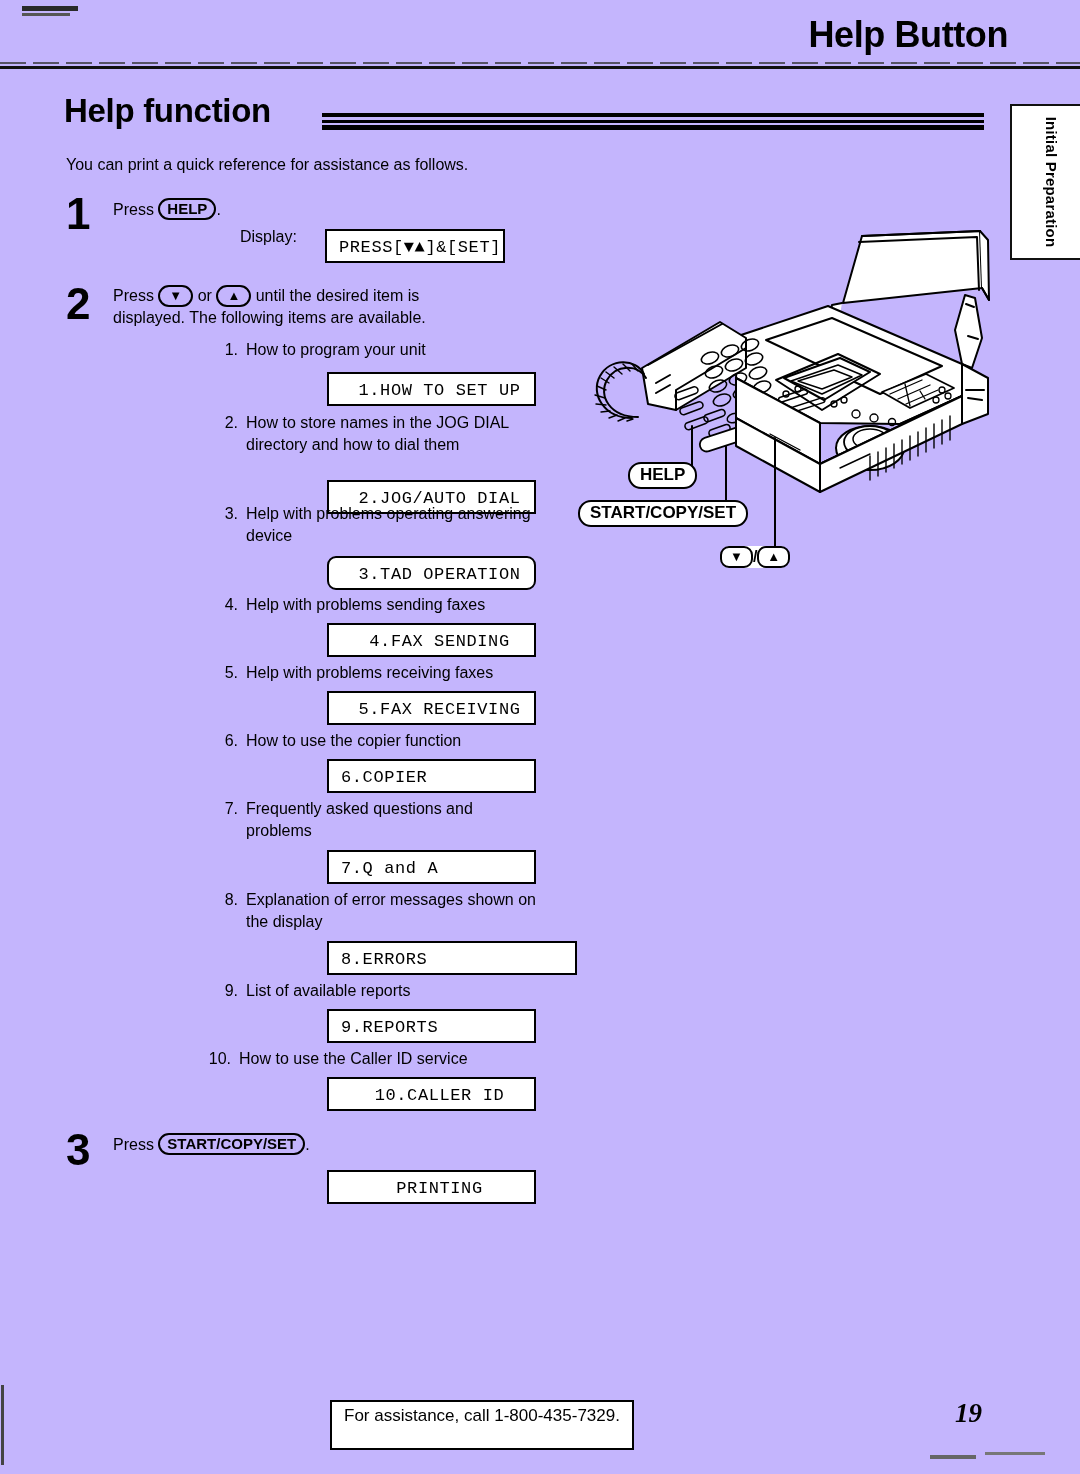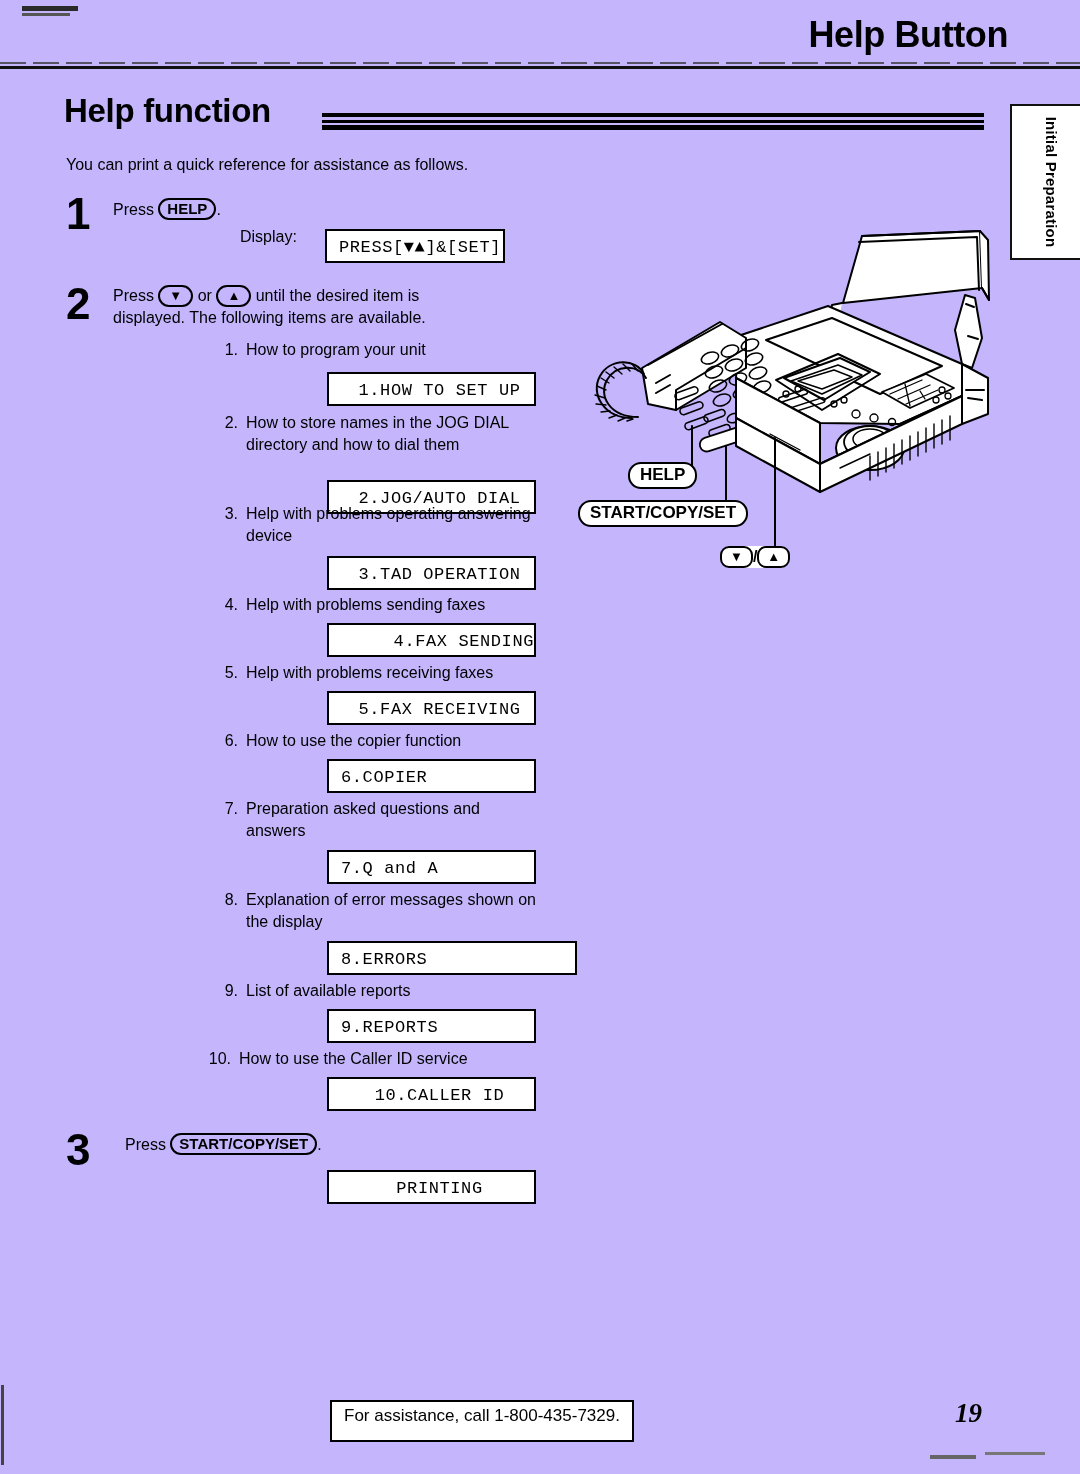--- a/index.html
+++ b/index.html
@@ -195,21 +195,21 @@
   .li .t {
     display: block;
     margin-left: 38px;
   }
 
   
   .footer-box {
     position: absolute;
     left: 330px; top: 1400px;
     border: 2px solid #000;
-    padding: 4px 12px 14px 12px;
+    padding: 4px 12px 22px 12px;
     font-size: 17px;
     background: #fff;
     white-space: nowrap;
   }
   .page-number {
     position: absolute;
     left: 955px; top: 1398px;
     font-size: 27px;
     font-style: italic;
     font-weight: bold;
@@ -299,43 +299,43 @@
   <div class="li" style="left:208px; top:412px; width:340px;">
     <span class="n">2.</span>
     <span class="t">How to store names in the JOG DIAL directory and how to dial them</span>
   </div>
   <div class="lcd center" style="left:327px; top:466px; width:209px;margin-top:14px;">2.JOG/AUTO DIAL</div>
 
   <div class="li" style="left:208px; top:503px; width:330px;">
     <span class="n">3.</span>
     <span class="t">Help with problems operating answering device</span>
   </div>
-  <div class="lcd center" style="left:327px; top:556px; width:209px;">3.TAD OPERATION</div>
+  <div class="lcd center" style="left:327px; top:556px; width:209px;border-radius:9px;">3.TAD OPERATION</div>
 
   <div class="li" style="left:208px; top:594px; width:340px;">
     <span class="n">4.</span>
     <span class="t">Help with problems sending faxes</span>
   </div>
-  <div class="lcd center" style="left:327px; top:623px; width:209px;text-align:right;">4.FAX SENDING</div>
+  <div class="lcd center" style="left:327px; top:623px; width:209px;">4.FAX SENDING</div>
 
   <div class="li" style="left:208px; top:662px; width:340px;">
     <span class="n">5.</span>
     <span class="t">Help with problems receiving faxes</span>
   </div>
   <div class="lcd center" style="left:327px; top:691px; width:209px;">5.FAX RECEIVING</div>
 
   <div class="li" style="left:208px; top:730px; width:340px;">
     <span class="n">6.</span>
     <span class="t">How to use the copier function</span>
   </div>
   <div class="lcd" style="left:327px; top:759px; width:209px;">6.COPIER</div>
 
   <div class="li" style="left:208px; top:798px; width:330px;">
     <span class="n">7.</span>
-    <span class="t">Preparation asked questions and answers</span>
+    <span class="t">Frequently asked questions and problems</span>
   </div>
   <div class="lcd" style="left:327px; top:850px; width:209px;">7.Q and A</div>
 
   <div class="li" style="left:208px; top:889px; width:330px;">
     <span class="n">8.</span>
     <span class="t">Explanation of error messages shown on the display</span>
   </div>
   <div class="lcd" style="left:327px; top:941px; width:250px;">8.ERRORS</div>
 
   <div class="li" style="left:208px; top:980px; width:330px;">
@@ -344,21 +344,21 @@
   </div>
   <div class="lcd" style="left:327px; top:1009px; width:209px;">9.REPORTS</div>
 
   <div class="li" style="left:201px; top:1048px; width:345px;">
     <span class="n">10.</span>
     <span class="t">How to use the Caller ID service</span>
   </div>
   <div class="lcd center" style="left:327px; top:1077px; width:209px;">10.CALLER ID</div>
 
   <div class="step-num" style="left:66px; top:1128px;">3</div>
-  <div class="step-body" style="left:113px; top:1133px;margin-left:12px;">
+  <div class="step-body" style="left:113px; top:1133px;">
     <span>Press</span>
     <span class="keycap">START/COPY/SET</span><span>.</span>
   </div>
   <div class="lcd center" style="left:327px; top:1170px; width:209px;">PRINTING</div>
 
   <div class="illus">
     <svg width="420" height="380" viewBox="0 0 420 380" fill="none" stroke="#000" stroke-width="2" stroke-linejoin="round" stroke-linecap="round">
 
       <path d="M273 85 L292 18 L410 13 L412 70 Z" fill="#fff"></path>
       <path d="M292 18 L410 13"></path>

